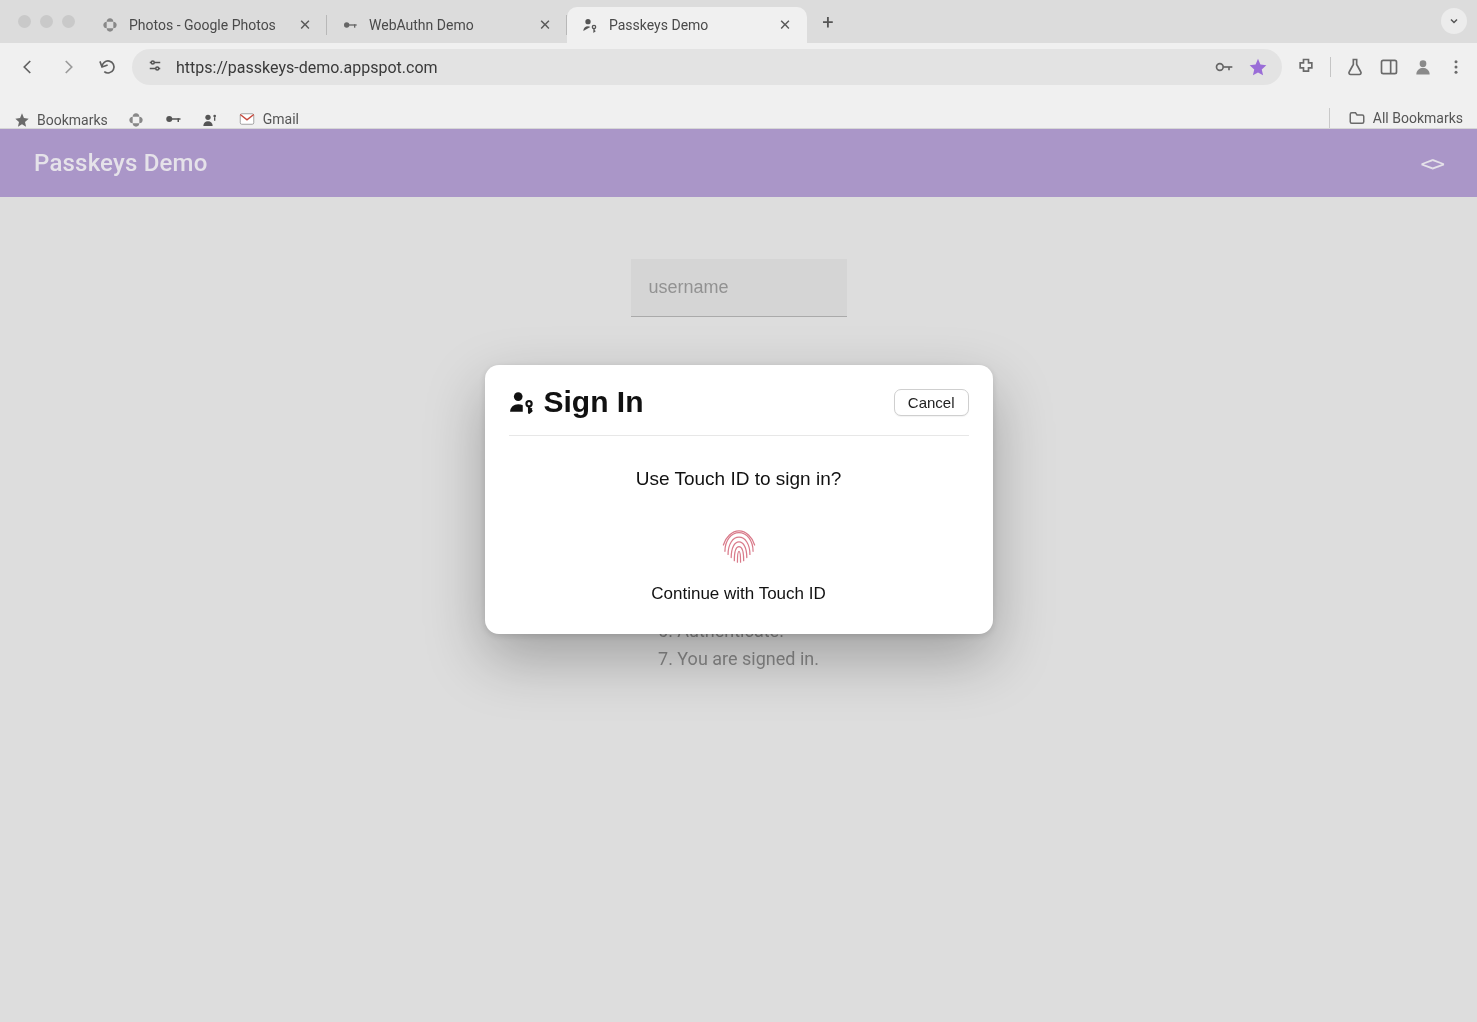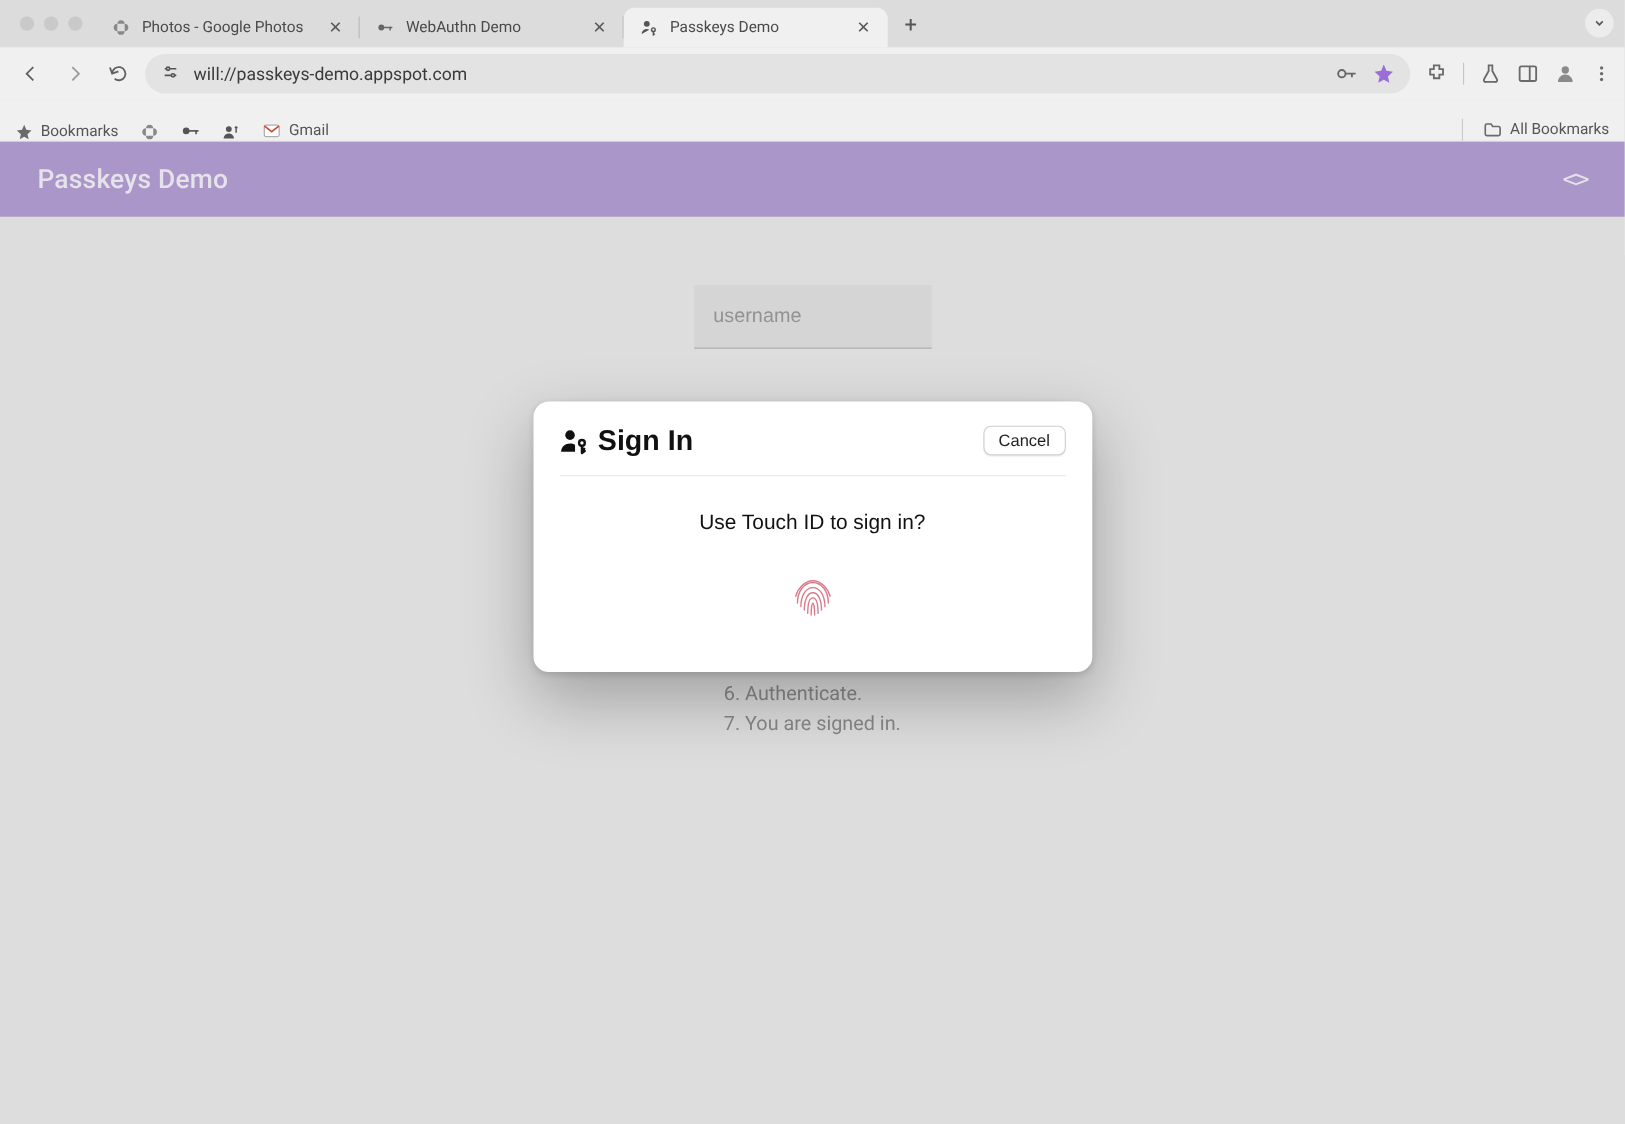--- a/index.html
+++ b/index.html
@@ -206,21 +206,21 @@
     font-family:-apple-system,BlinkMacSystemFont,sans-serif;
   }
   .dialog-head {
     display:flex;
     align-items:center;
     justify-content:space-between;
     padding-bottom:16px;
     border-bottom:1px solid #e7e7e7;
   }
   .dialog-title-wrap { display:flex; align-items:center; gap:9px; }
-  .dialog-title { font-size:26px; font-weight:700; color:#111; }
+  .dialog-title { font-size:30px; font-weight:700; color:#111; }
   .cancel-btn {
     background:#fff;
     border:1px solid #cfcfcf;
     border-radius:7px;
     padding:4px 13px;
     font-size:15px;
     color:#222;
     box-shadow:0 1px 1px rgba(0,0,0,.05);
   }
   .dialog-body { text-align:center; padding:32px 18px 0; }
@@ -312,21 +312,21 @@
 
     <div class="omnibox">
       <span class="omni-icon">
         <svg width="18" height="18" viewBox="0 0 24 24" fill="none" stroke="#555" stroke-width="2">
             <line x1="5" y1="6" x2="19" y2="6"></line>
             <circle cx="9" cy="6" r="2" fill="#e3e3e3"></circle>
             <line x1="5" y1="14" x2="19" y2="14"></line>
             <circle cx="15" cy="14" r="2" fill="#e3e3e3"></circle>
           </svg>
       </span>
-      <span class="omni-url">will://passkeys-demo.appspot.com</span>
+      <span class="omni-url">https://passkeys-demo.appspot.com</span>
       <span class="omni-right">
         <span>
           <svg width="20" height="20" viewBox="0 0 24 24" fill="none" stroke="#666" stroke-width="2">
               <circle cx="7" cy="12" r="4"></circle>
               <line x1="11" y1="12" x2="22" y2="12"></line>
               <line x1="18" y1="12" x2="18" y2="16"></line>
             </svg>
         </span>
         <span class="star-icon">
           <svg width="20" height="20" viewBox="0 0 24 24" fill="#9a6dd7">
@@ -458,14 +458,15 @@
     <div class="fingerprint">
       <svg width="50" height="50" viewBox="0 0 64 64" fill="none" stroke="#d97a8a" stroke-width="1.6" stroke-linecap="round">
         <path d="M14 40c0-14 8-24 18-24s18 10 18 24"></path>
         <path d="M18 44c0-13 6-22 14-22s14 9 14 22"></path>
         <path d="M22 48c0-12 4-20 10-20s10 8 10 20"></path>
         <path d="M26 52c0-11 2-18 6-18s6 7 6 18"></path>
         <path d="M30 54c0-9 1-14 2-14s2 5 2 14"></path>
         <path d="M12 32c3-10 11-18 20-18s17 8 20 18"></path>
       </svg>
     </div>
+    <div class="continue-label">Continue with Touch ID</div>
   </div>
 </div>
 
 </body></html>

